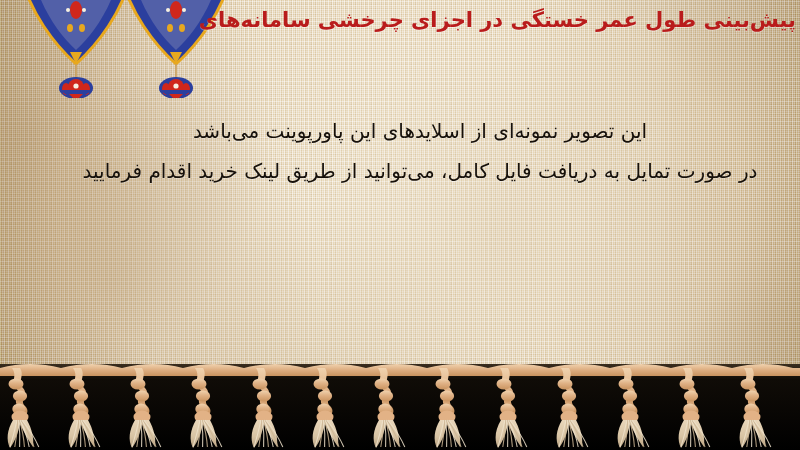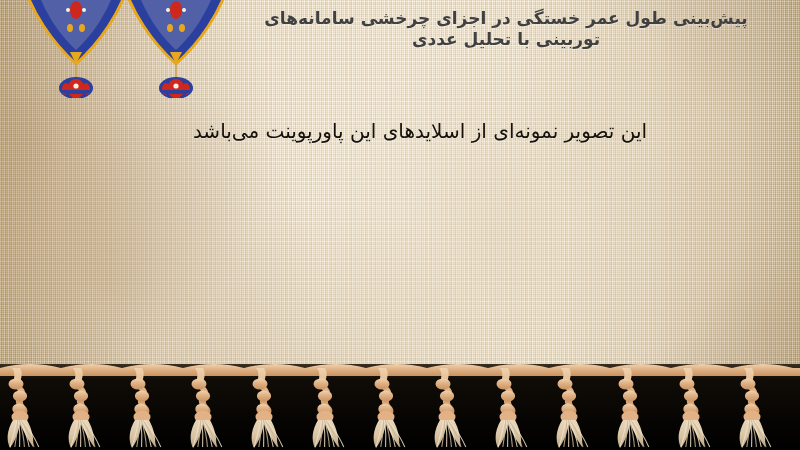--- a/index.html
+++ b/index.html
@@ -79,26 +79,26 @@
     top: -62px;
   }
   .ornament svg { display: block; }
   #ornament-left  { left: 26px; }
   #ornament-right { left: 126px; }
 
   
   .title-block {
     position: absolute;
     top: 8px;
-    right: 14px;
+    right: 4px;
     width: 560px;
     text-align: center;
     line-height: 1.22;
-    color: #404040;
-    font-size: 17px;
+    color: #b91c1c;
+    font-size: 21px;
     font-weight: 700;
     letter-spacing: 0px;
     text-shadow: 0 1px 0 rgba(255,255,255,0.35);
   }
   .title-line { display: block; white-space: nowrap; }
 
   .body-block {
     position: absolute;
     top: 112px;
     right: 8px;
@@ -245,25 +245,25 @@
           <circle cx="0" cy="-2" r="2.6" fill="#f7f0e0"></circle>
           <path d="M-17 2 L 0 13 L 17 2 Z" fill="#2b3f9e"></path>
           <path d="M-7 6 L 0 13 L 7 6 Z" fill="#d0271c"></path>
         </g>
       </g>
     </svg>
   </div>
 
   <div class="title-block">
     <span class="title-line">پیش‌بینی طول عمر خستگی در اجزای چرخشی سامانه‌های</span>
-    <span class="title-line">توربینی با تحلیل عددی</span>
   </div>
 
   <div class="body-block">
     <span class="body-line">این تصویر نمونه‌ای از اسلایدهای این پاورپوینت می‌باشد</span>
+    <span class="body-line">در صورت تمایل به دریافت فایل کامل، می‌توانید از طریق لینک خرید اقدام فرمایید</span>
   </div>
 
   <div id="fringe">
     <svg viewBox="0 0 800 96" preserveAspectRatio="none" aria-hidden="true">
       <defs>
         <linearGradient id="cordG" x1="0" y1="0" x2="0" y2="1">
           <stop offset="0%" stop-color="#f0d2ae"></stop>
           <stop offset="45%" stop-color="#dfb185"></stop>
           <stop offset="100%" stop-color="#c9935f"></stop>
         </linearGradient>

